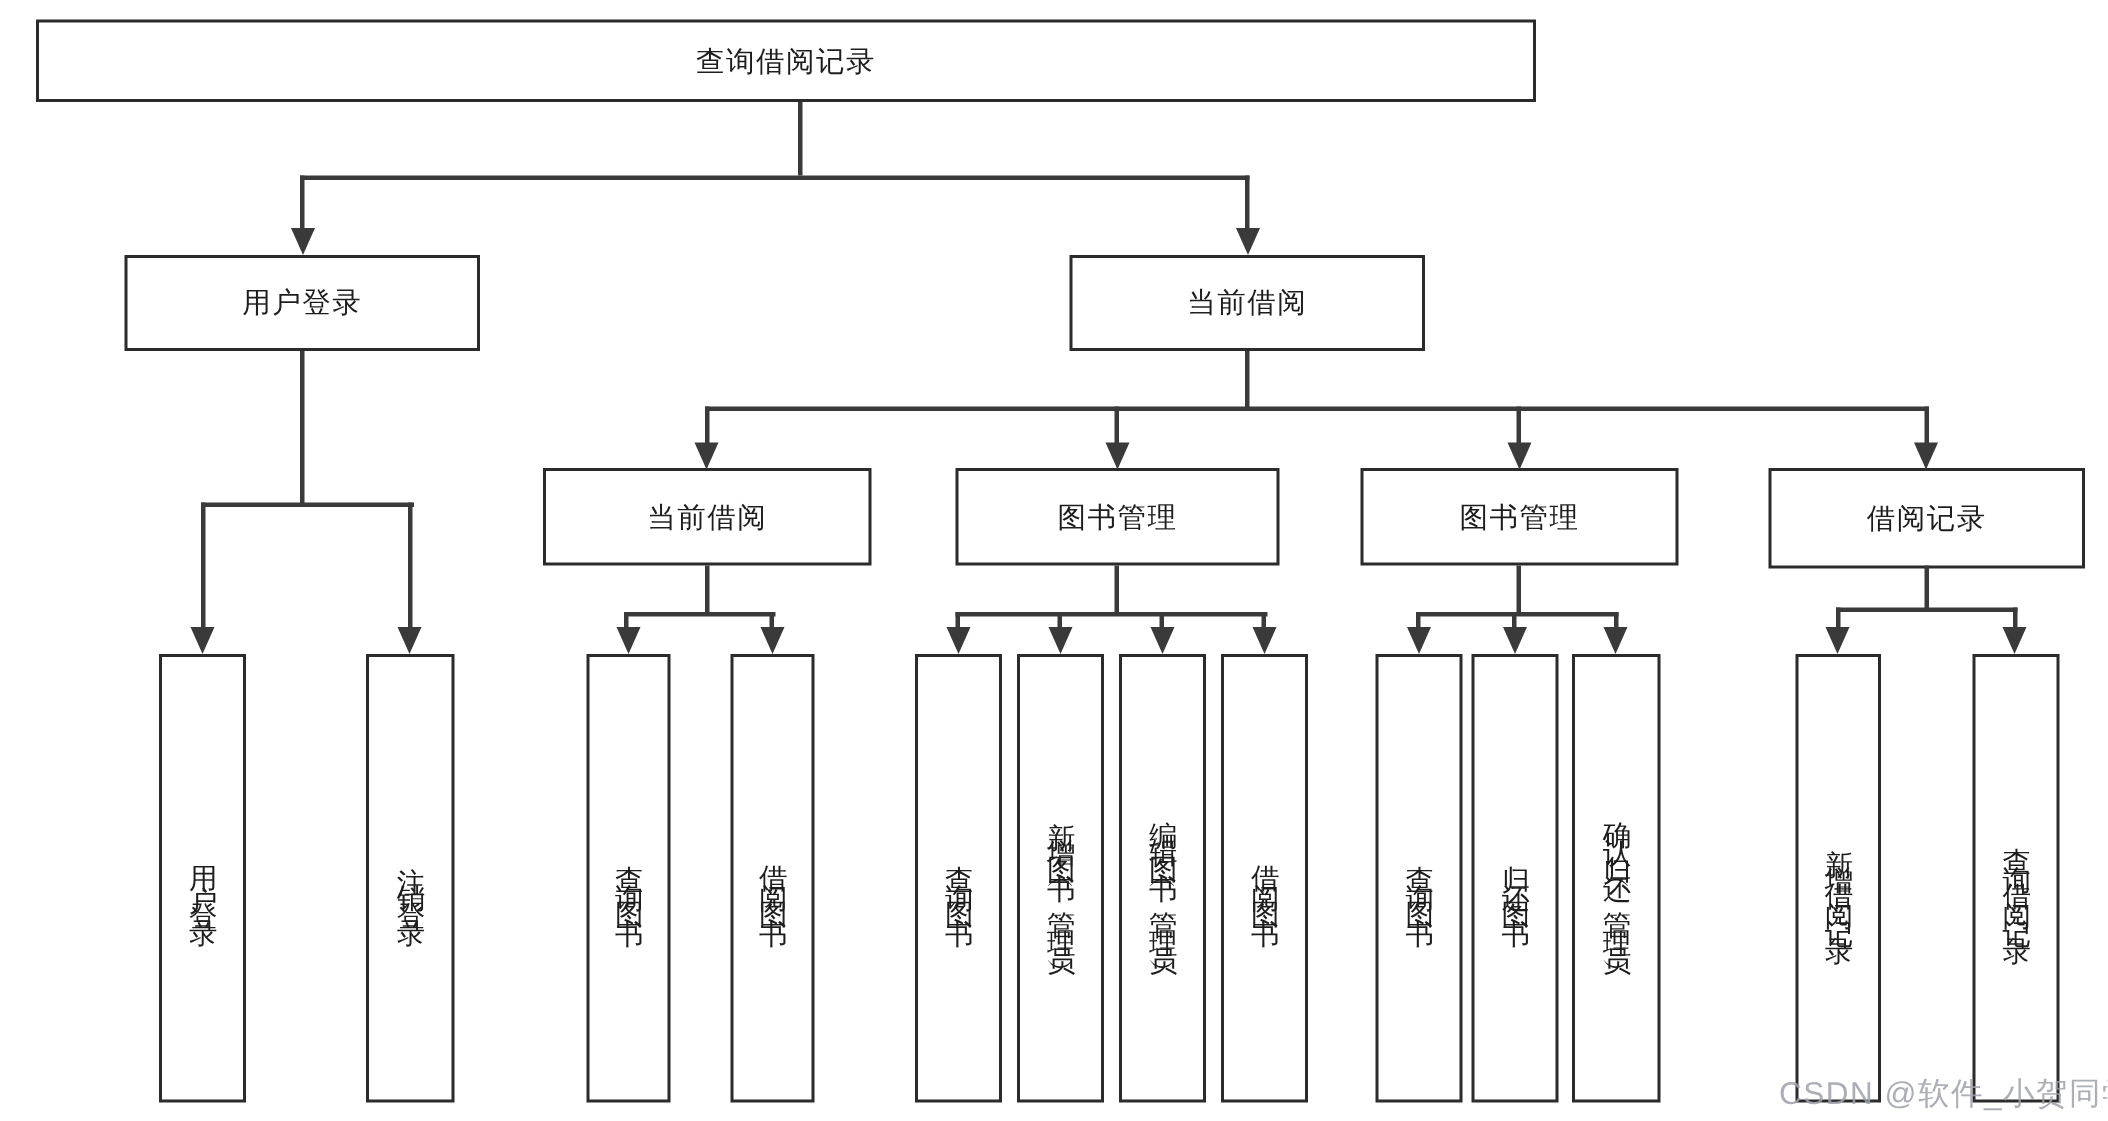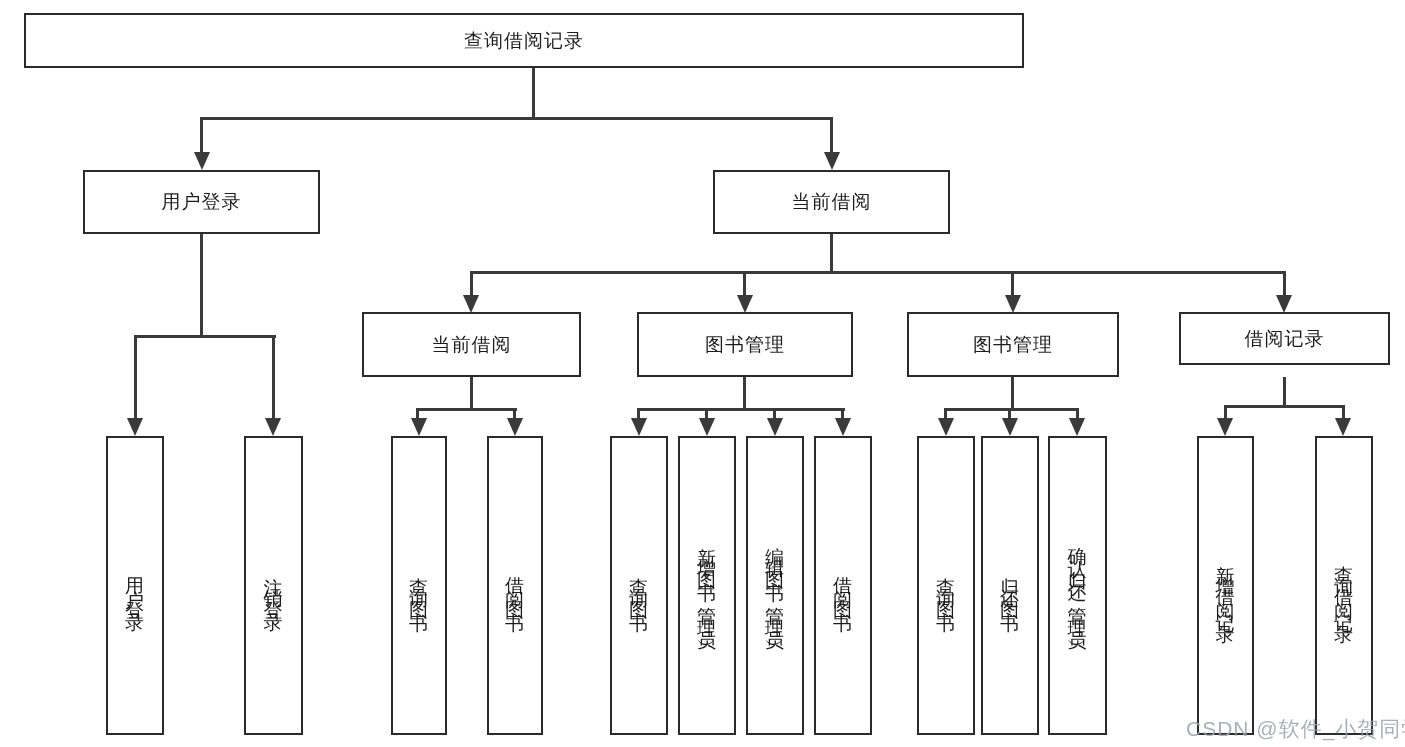--- a/index.html
+++ b/index.html
@@ -44,21 +44,21 @@
 <div id="canvas">
 
   <div class="box" style="left:24px;top:13px;width:1000px;height:55px;">查询借阅记录</div>
 
   <div class="box" style="left:83px;top:170px;width:237px;height:64px;">用户登录</div>
   <div class="box" style="left:713px;top:170px;width:237px;height:64px;">当前借阅</div>
 
   <div class="box" style="left:362px;top:312px;width:219px;height:65px;">当前借阅</div>
   <div class="box" style="left:637px;top:312px;width:216px;height:65px;">图书管理</div>
   <div class="box" style="left:907px;top:312px;width:212px;height:65px;">图书管理</div>
-  <div class="box" style="left:1179px;top:312px;width:211px;height:53px;font-family:Liberation Mono, monospace;">借阅记录</div>
+  <div class="box" style="left:1179px;top:312px;width:211px;height:67px;font-family:Liberation Mono, monospace;">借阅记录</div>
 
   <div class="vbox" style="left:106px;top:436px;width:58px;height:299px;">用户登录</div>
   <div class="vbox" style="left:244px;top:436px;width:59px;height:299px;">注销登录</div>
 
   <div class="vbox" style="left:391px;top:436px;width:56px;height:299px;">查询图书</div>
   <div class="vbox" style="left:487px;top:436px;width:56px;height:299px;">借阅图书</div>
 
   <div class="vbox" style="left:610px;top:436px;width:58px;height:299px;">查询图书</div>
   <div class="vbox" style="left:678px;top:436px;width:58px;height:299px;">新增图书（管理员）</div>
   <div class="vbox" style="left:746px;top:436px;width:58px;height:299px;">编辑图书（管理员）</div>

